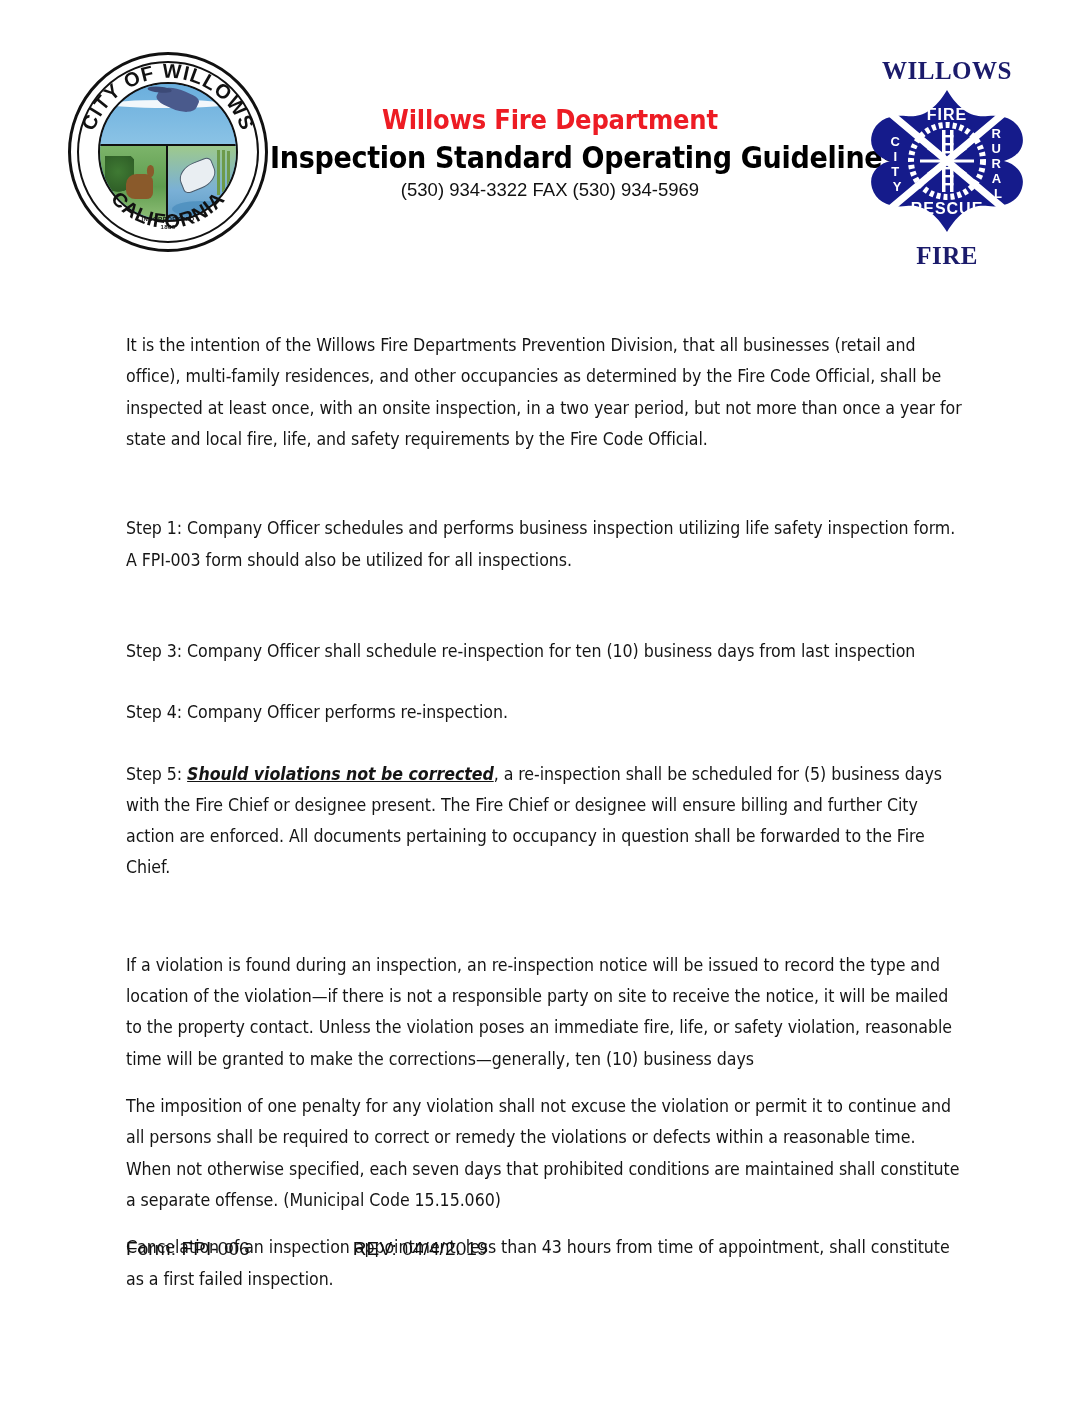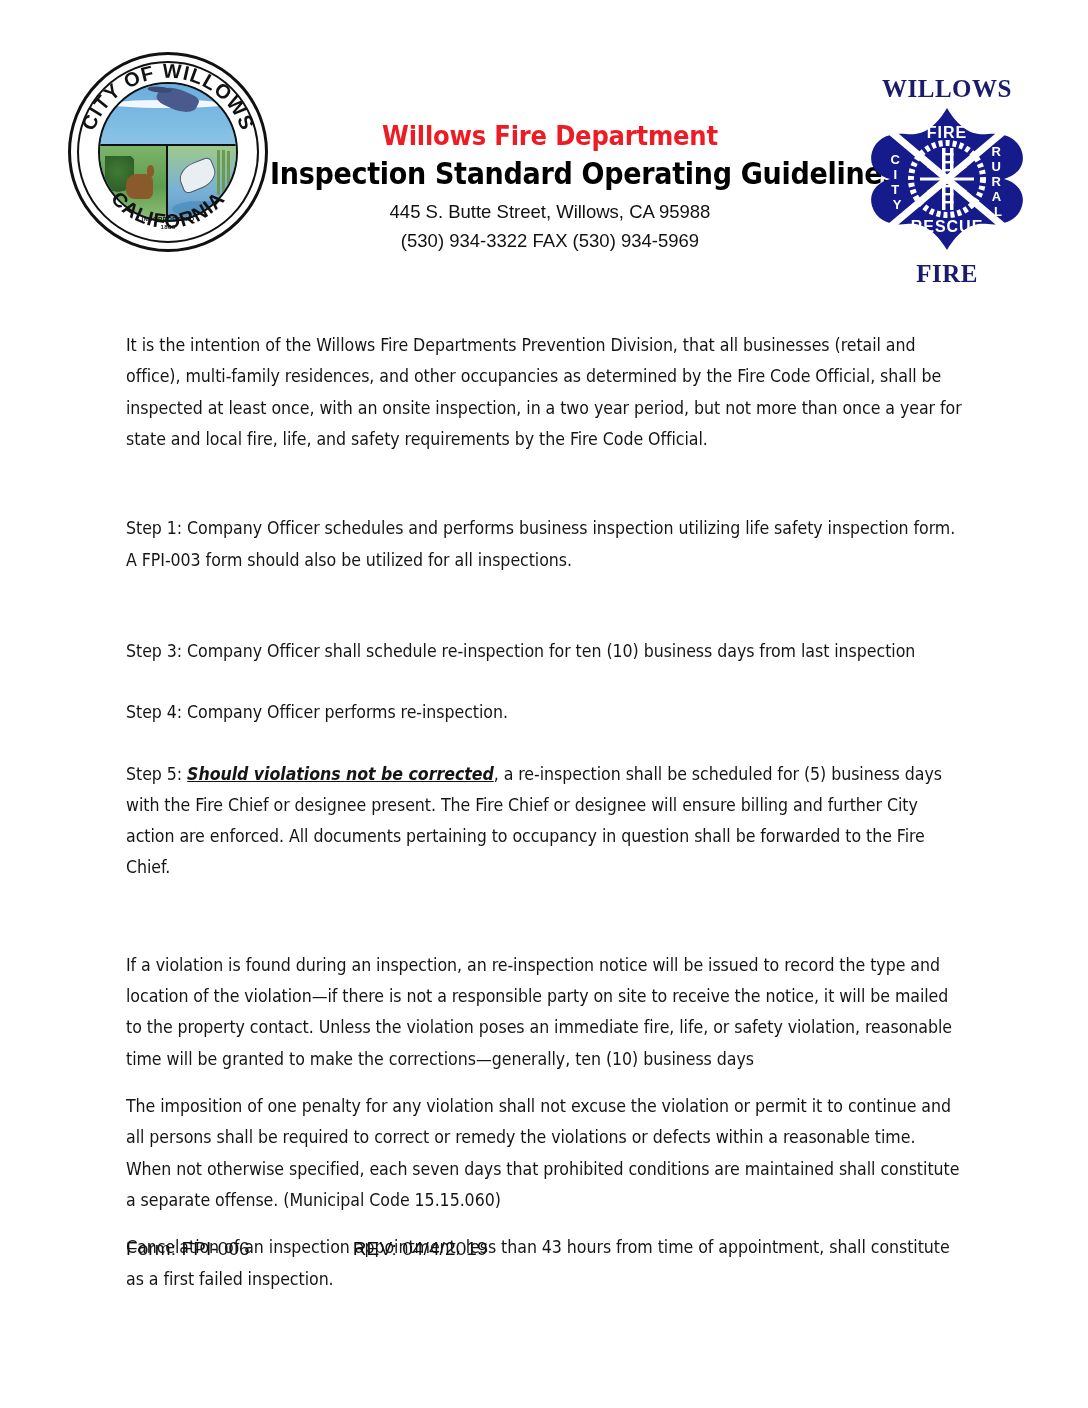--- a/index.html
+++ b/index.html
@@ -172,21 +172,21 @@
     font-weight: bold;
     letter-spacing: .4px;
     line-height: 1.25;
     color: #111;
   }
 
   
   .title-block {
     position: absolute;
     left: 270px;
-    top: 120px;
+    top: 104px;
     width: 560px;
     text-align: center;
   }
   .dept-name {
     font-family: "DejaVu Sans Condensed", "Liberation Sans Narrow", "Liberation Sans", sans-serif;
     font-weight: bold;
     font-size: 27px;
     line-height: 1.18;
     letter-spacing: -0.2px;
     margin: 0;
@@ -209,21 +209,21 @@
     color: #111;
     margin: 6px 0 0 0;
     white-space: nowrap;
   }
   .addr-line.second { margin-top: 0; }
 
   
   .cross-logo {
     position: absolute;
     left: 852px;
-    top: 68px;
+    top: 50px;
     width: 190px;
     height: 220px;
   }
   .cross-word {
     position: absolute;
     width: 100%;
     text-align: center;
     font-family: "Liberation Serif", "DejaVu Serif", serif;
     font-weight: bold;
     font-size: 25px;
@@ -320,21 +320,20 @@
 
       <div class="seal-inc">
         <div>INCORPORATED</div>
         <div>1886</div>
       </div>
     </div>
 
     <div class="title-block">
       <div class="dept-name" style="color:#ED1C24">Willows Fire Department</div>
       <div class="doc-title">Inspection Standard Operating Guidelines</div>
-      <div class="addr-line">445 S. Butte Street, Willows, CA 95988</div>
       <div class="addr-line second">(530) 934-3322 FAX (530) 934-5969</div>
     </div>
 
     <div class="cross-logo">
       <div class="cross-word top" style="color:#1B1B6B">WILLOWS</div>
 
       <svg class="cross-svg" viewBox="0 0 174 150">
         <g>
           <path d="M87 4
                    C 74 26, 60 32, 46 30

